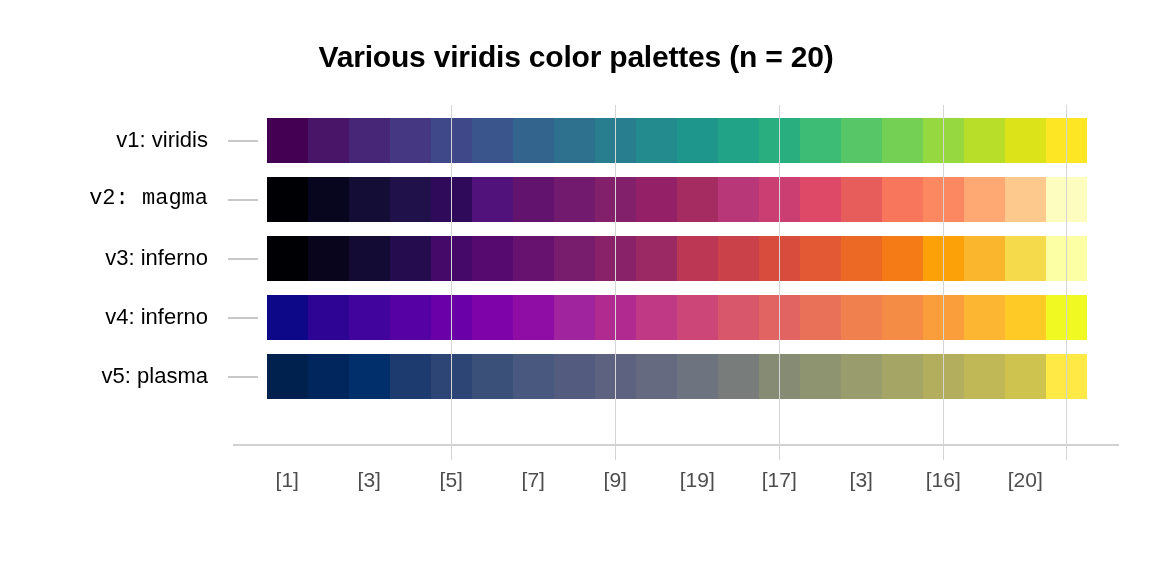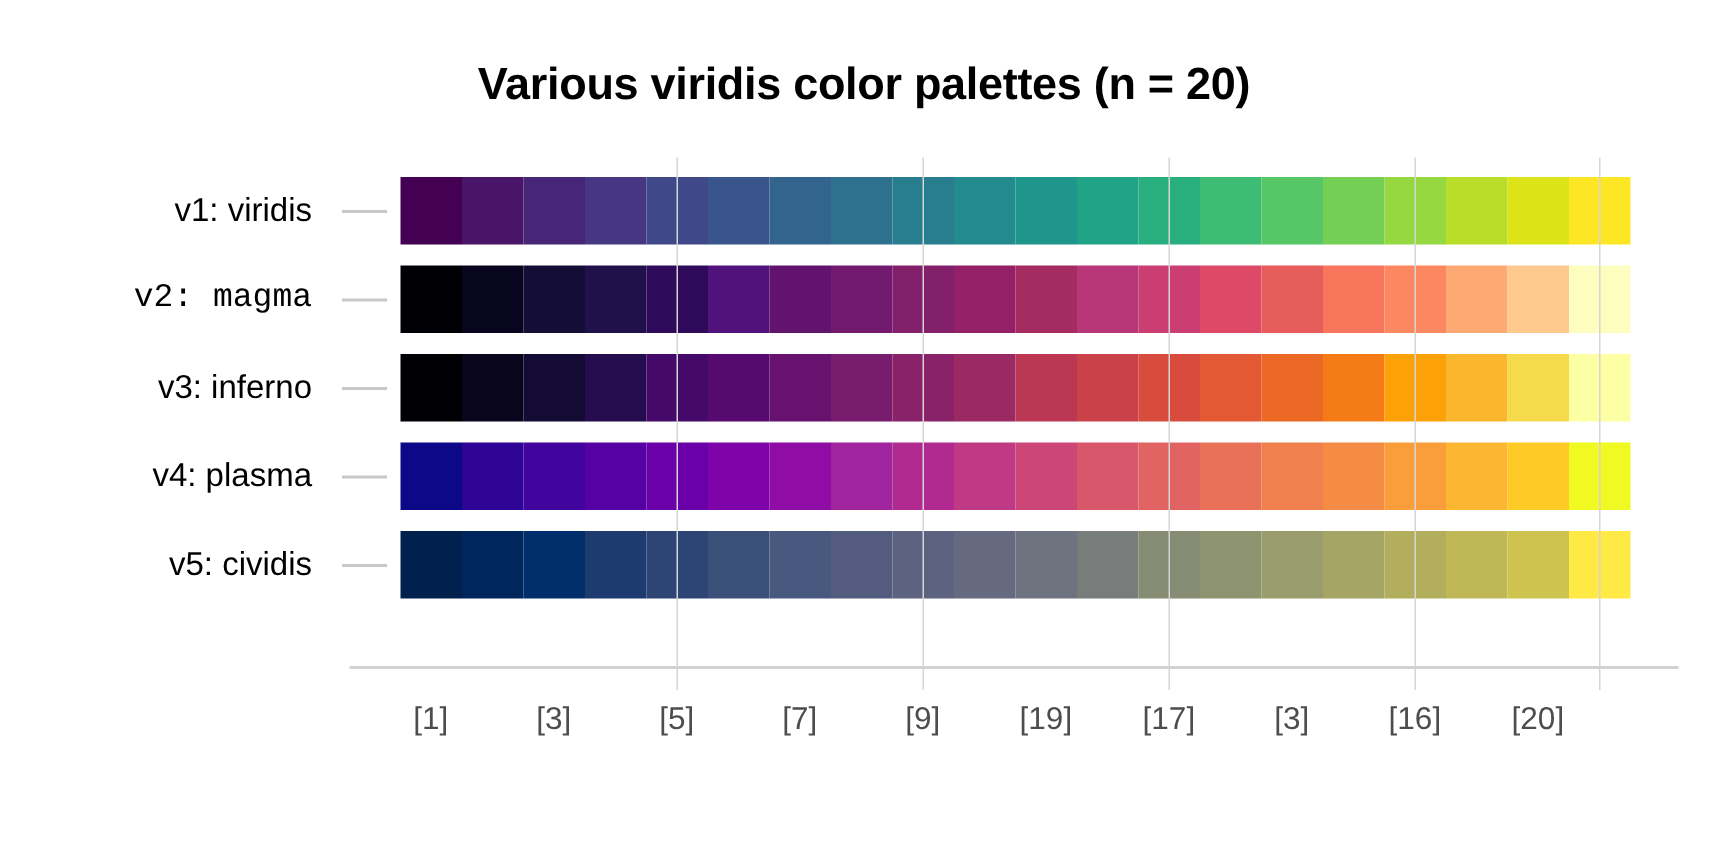--- a/index.html
+++ b/index.html
@@ -166,21 +166,21 @@
         <div class="swatch" title="#D84C3E" style="left: 492px; width: 40.5px; background: rgb(216, 76, 62);"></div>
         <div class="swatch" title="#E35933" style="left: 533px; width: 40.5px; background: rgb(227, 89, 51);"></div>
         <div class="swatch" title="#EC6825" style="left: 574px; width: 40.5px; background: rgb(236, 104, 37);"></div>
         <div class="swatch" title="#F57B17" style="left: 615px; width: 40.5px; background: rgb(245, 123, 23);"></div>
         <div class="swatch" title="#FCA108" style="left: 656px; width: 40.5px; background: rgb(252, 161, 8);"></div>
         <div class="swatch" title="#FAB72E" style="left: 697px; width: 40.5px; background: rgb(250, 183, 46);"></div>
         <div class="swatch" title="#F5DB4C" style="left: 738px; width: 40.5px; background: rgb(245, 219, 76);"></div>
         <div class="swatch" title="#FCFFA4" style="left: 779px; width: 40.5px; background: rgb(252, 255, 164);"></div>
       </div>
       <div class="row-label-wrap" style="top: 303.5px;">
-        <div class="row-label">v4: plasma</div>
+        <div class="row-label">v4: inferno</div>
       </div>
       <div class="label-tick" style="top: 316.5px;"></div>
       <div class="swatch-row" style="top: 295px; left: 267px; width: 820px;">
         <div class="swatch" title="#0D0887" style="left: 0px; width: 40.5px; background: rgb(13, 8, 135);"></div>
         <div class="swatch" title="#2D0494" style="left: 41px; width: 40.5px; background: rgb(45, 4, 148);"></div>
         <div class="swatch" title="#41049D" style="left: 82px; width: 40.5px; background: rgb(65, 4, 157);"></div>
         <div class="swatch" title="#5601A4" style="left: 123px; width: 40.5px; background: rgb(86, 1, 164);"></div>
         <div class="swatch" title="#6A00A8" style="left: 164px; width: 40.5px; background: rgb(106, 0, 168);"></div>
         <div class="swatch" title="#7E03A8" style="left: 205px; width: 40.5px; background: rgb(126, 3, 168);"></div>
         <div class="swatch" title="#8F0DA4" style="left: 246px; width: 40.5px; background: rgb(143, 13, 164);"></div>
@@ -192,21 +192,21 @@
         <div class="swatch" title="#E16462" style="left: 492px; width: 40.5px; background: rgb(225, 100, 98);"></div>
         <div class="swatch" title="#E97158" style="left: 533px; width: 40.5px; background: rgb(233, 113, 88);"></div>
         <div class="swatch" title="#F0804E" style="left: 574px; width: 40.5px; background: rgb(240, 128, 78);"></div>
         <div class="swatch" title="#F58C46" style="left: 615px; width: 40.5px; background: rgb(245, 140, 70);"></div>
         <div class="swatch" title="#FA9E3B" style="left: 656px; width: 40.5px; background: rgb(250, 158, 59);"></div>
         <div class="swatch" title="#FCB632" style="left: 697px; width: 40.5px; background: rgb(252, 182, 50);"></div>
         <div class="swatch" title="#FDCA26" style="left: 738px; width: 40.5px; background: rgb(253, 202, 38);"></div>
         <div class="swatch" title="#F0F921" style="left: 779px; width: 40.5px; background: rgb(240, 249, 33);"></div>
       </div>
       <div class="row-label-wrap" style="top: 362.5px;">
-        <div class="row-label">v5: cividis</div>
+        <div class="row-label">v5: plasma</div>
       </div>
       <div class="label-tick" style="top: 375.5px;"></div>
       <div class="swatch-row" style="top: 354px; left: 267px; width: 820px;">
         <div class="swatch" title="#00204D" style="left: 0px; width: 40.5px; background: rgb(0, 32, 77);"></div>
         <div class="swatch" title="#00265E" style="left: 41px; width: 40.5px; background: rgb(0, 38, 94);"></div>
         <div class="swatch" title="#002F6C" style="left: 82px; width: 40.5px; background: rgb(0, 47, 108);"></div>
         <div class="swatch" title="#1E3B70" style="left: 123px; width: 40.5px; background: rgb(30, 59, 112);"></div>
         <div class="swatch" title="#2C4575" style="left: 164px; width: 40.5px; background: rgb(44, 69, 117);"></div>
         <div class="swatch" title="#3A5079" style="left: 205px; width: 40.5px; background: rgb(58, 80, 121);"></div>
         <div class="swatch" title="#48587E" style="left: 246px; width: 40.5px; background: rgb(72, 88, 126);"></div>

